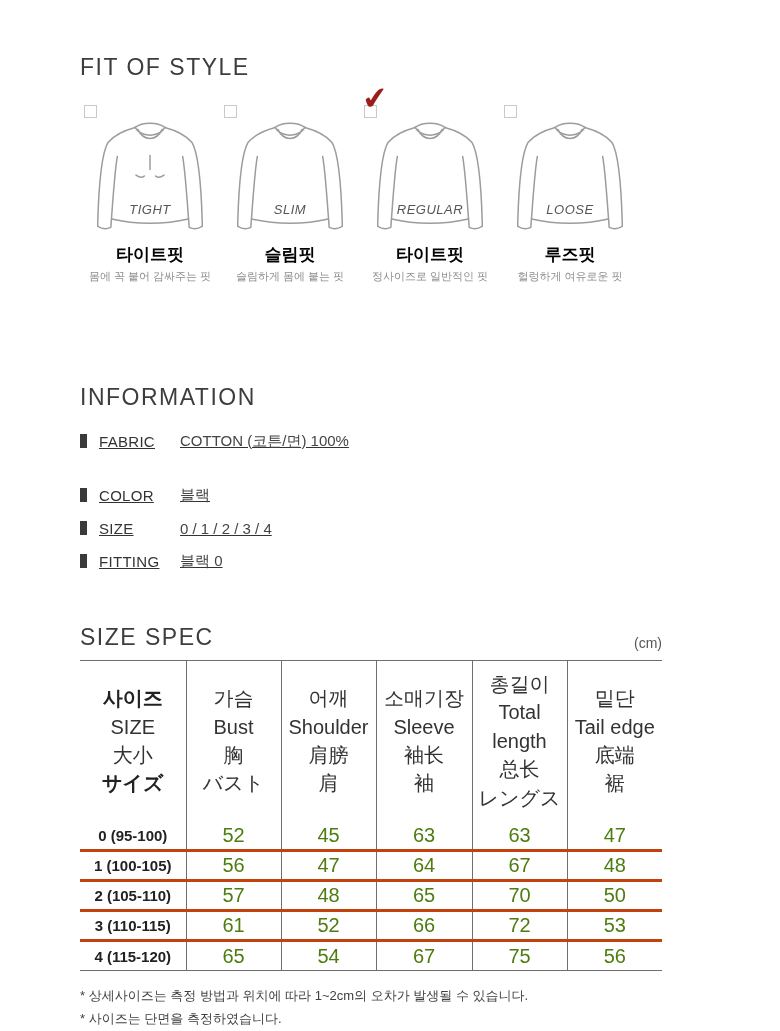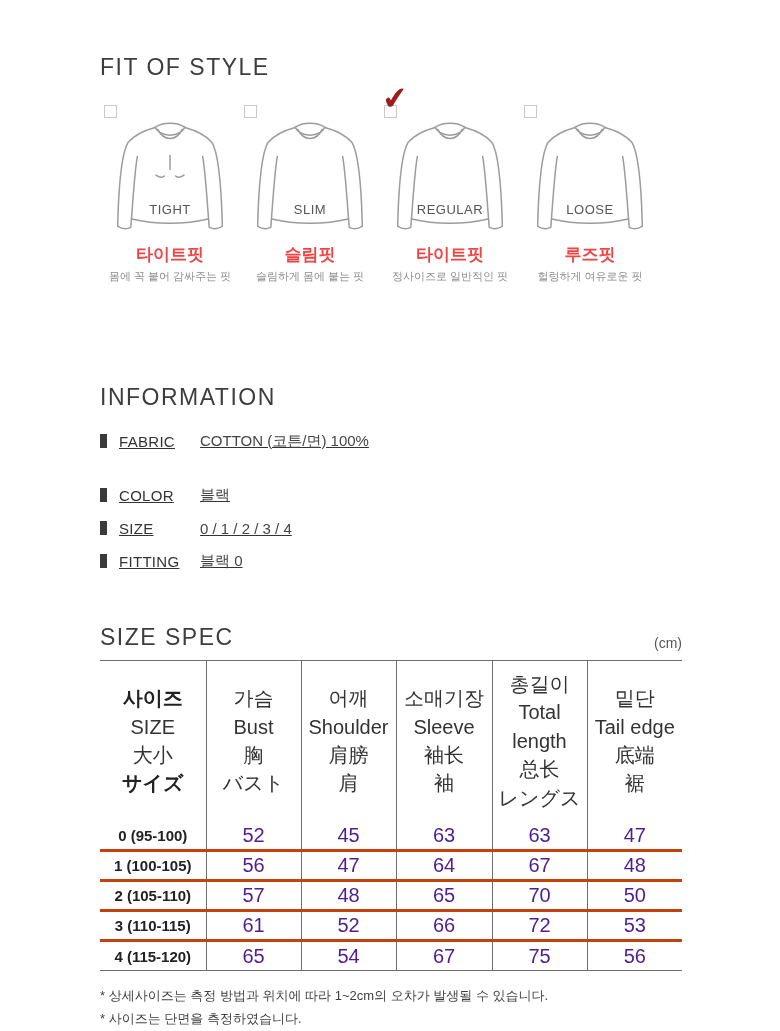--- a/index.html
+++ b/index.html
@@ -1,44 +1,44 @@
 <!DOCTYPE html>
 <html><head>
 <meta charset="utf-8">
 <style>
   * { margin:0; padding:0; box-sizing:border-box; }
   html,body { background:#ffffff; }
   body {
     width:780px; height:1031px; position:relative; overflow:hidden;
     font-family:"Liberation Sans","DejaVu Sans",sans-serif; color:#333;
   }
-  .content { margin-left:100px; width:582px; }
+  .content { margin-left:80px; width:582px; }
   h2.sec-title {
     font-size:23px; font-weight:400; color:#3d3d3d; letter-spacing:1.5px;
   }
 
   
   .section-fit { padding-top:54px; }
   .fit-row { display:flex; margin-top:24px; }
   .fit-item { width:140px; position:relative; text-align:center; }
   .checkbox {
     position:absolute; top:0; left:4px; width:13px; height:13px;
     border:1.5px solid #c9c9c9; background:#fff; display:block;
   }
   .fit-check {
     position:absolute; left:2px; top:-22px; font-size:31px; line-height:1;
     color:#9e1c1c; font-weight:bold; transform:rotate(-6deg); z-index:2;
   }
   .shirt-wrap { position:relative; width:112px; margin:8px auto 0; }
   .shirt-wrap svg { display:block; }
   .shirt-label {
     position:absolute; bottom:22px; left:0; width:100%; 
-    font-size:13px; color:#555; letter-spacing:.5px;
-  }
-  .fit-name { margin-top:4px; font-size:17px; font-weight:600; color:#ef4444; }
+    font-size:13px; color:#555; letter-spacing:.5px;font-style:italic;
+  }
+  .fit-name { margin-top:4px; font-size:17px; font-weight:600; color:#000000; }
   .fit-desc { margin-top:3px; font-size:11px; color:#8e8e8e; }
 
   
   .section-info { padding-top:100px; }
   .info-rows { margin-top:20px;text-decoration:underline; }
   .info-row { display:flex; align-items:center; height:20px; margin-top:13px; }
   .info-row.first { margin-top:0; }
   .info-row.gap-lg { margin-top:34px; }
   .info-bullet { width:7px; height:14px; background:#3a3a3a; margin-right:12px; flex:none; }
   .info-label { width:81px; font-size:15px; color:#333; letter-spacing:.3px; flex:none; }
@@ -57,21 +57,21 @@
   table.spec th, table.spec td {
     border-left:1px solid #6e6e6e; text-align:center; vertical-align:middle;
     font-size:20px; font-weight:400;
   }
   table.spec th:first-child, table.spec td:first-child { border-left:none; }
   table.spec thead th { padding:9px 0; line-height:1.42; color:#333; }
   table.spec thead th span { display:block; }
   table.spec thead th span.b { font-weight:700; color:#222; }
   table.spec tbody tr { height:30px; }
   table.spec tbody th { font-weight:700; color:#222; font-size:15px; }
-  table.spec tbody td { color:#4c1d95; }
+  table.spec tbody td { color:#4d7c0f; }
 
   .notes { margin-top:13px; }
   .note-line { font-size:13px; color:#3f3f3f; line-height:23px; }
 </style>
 </head>
 <body>
 
 <div class="content">
 
   <div class="section-fit">

